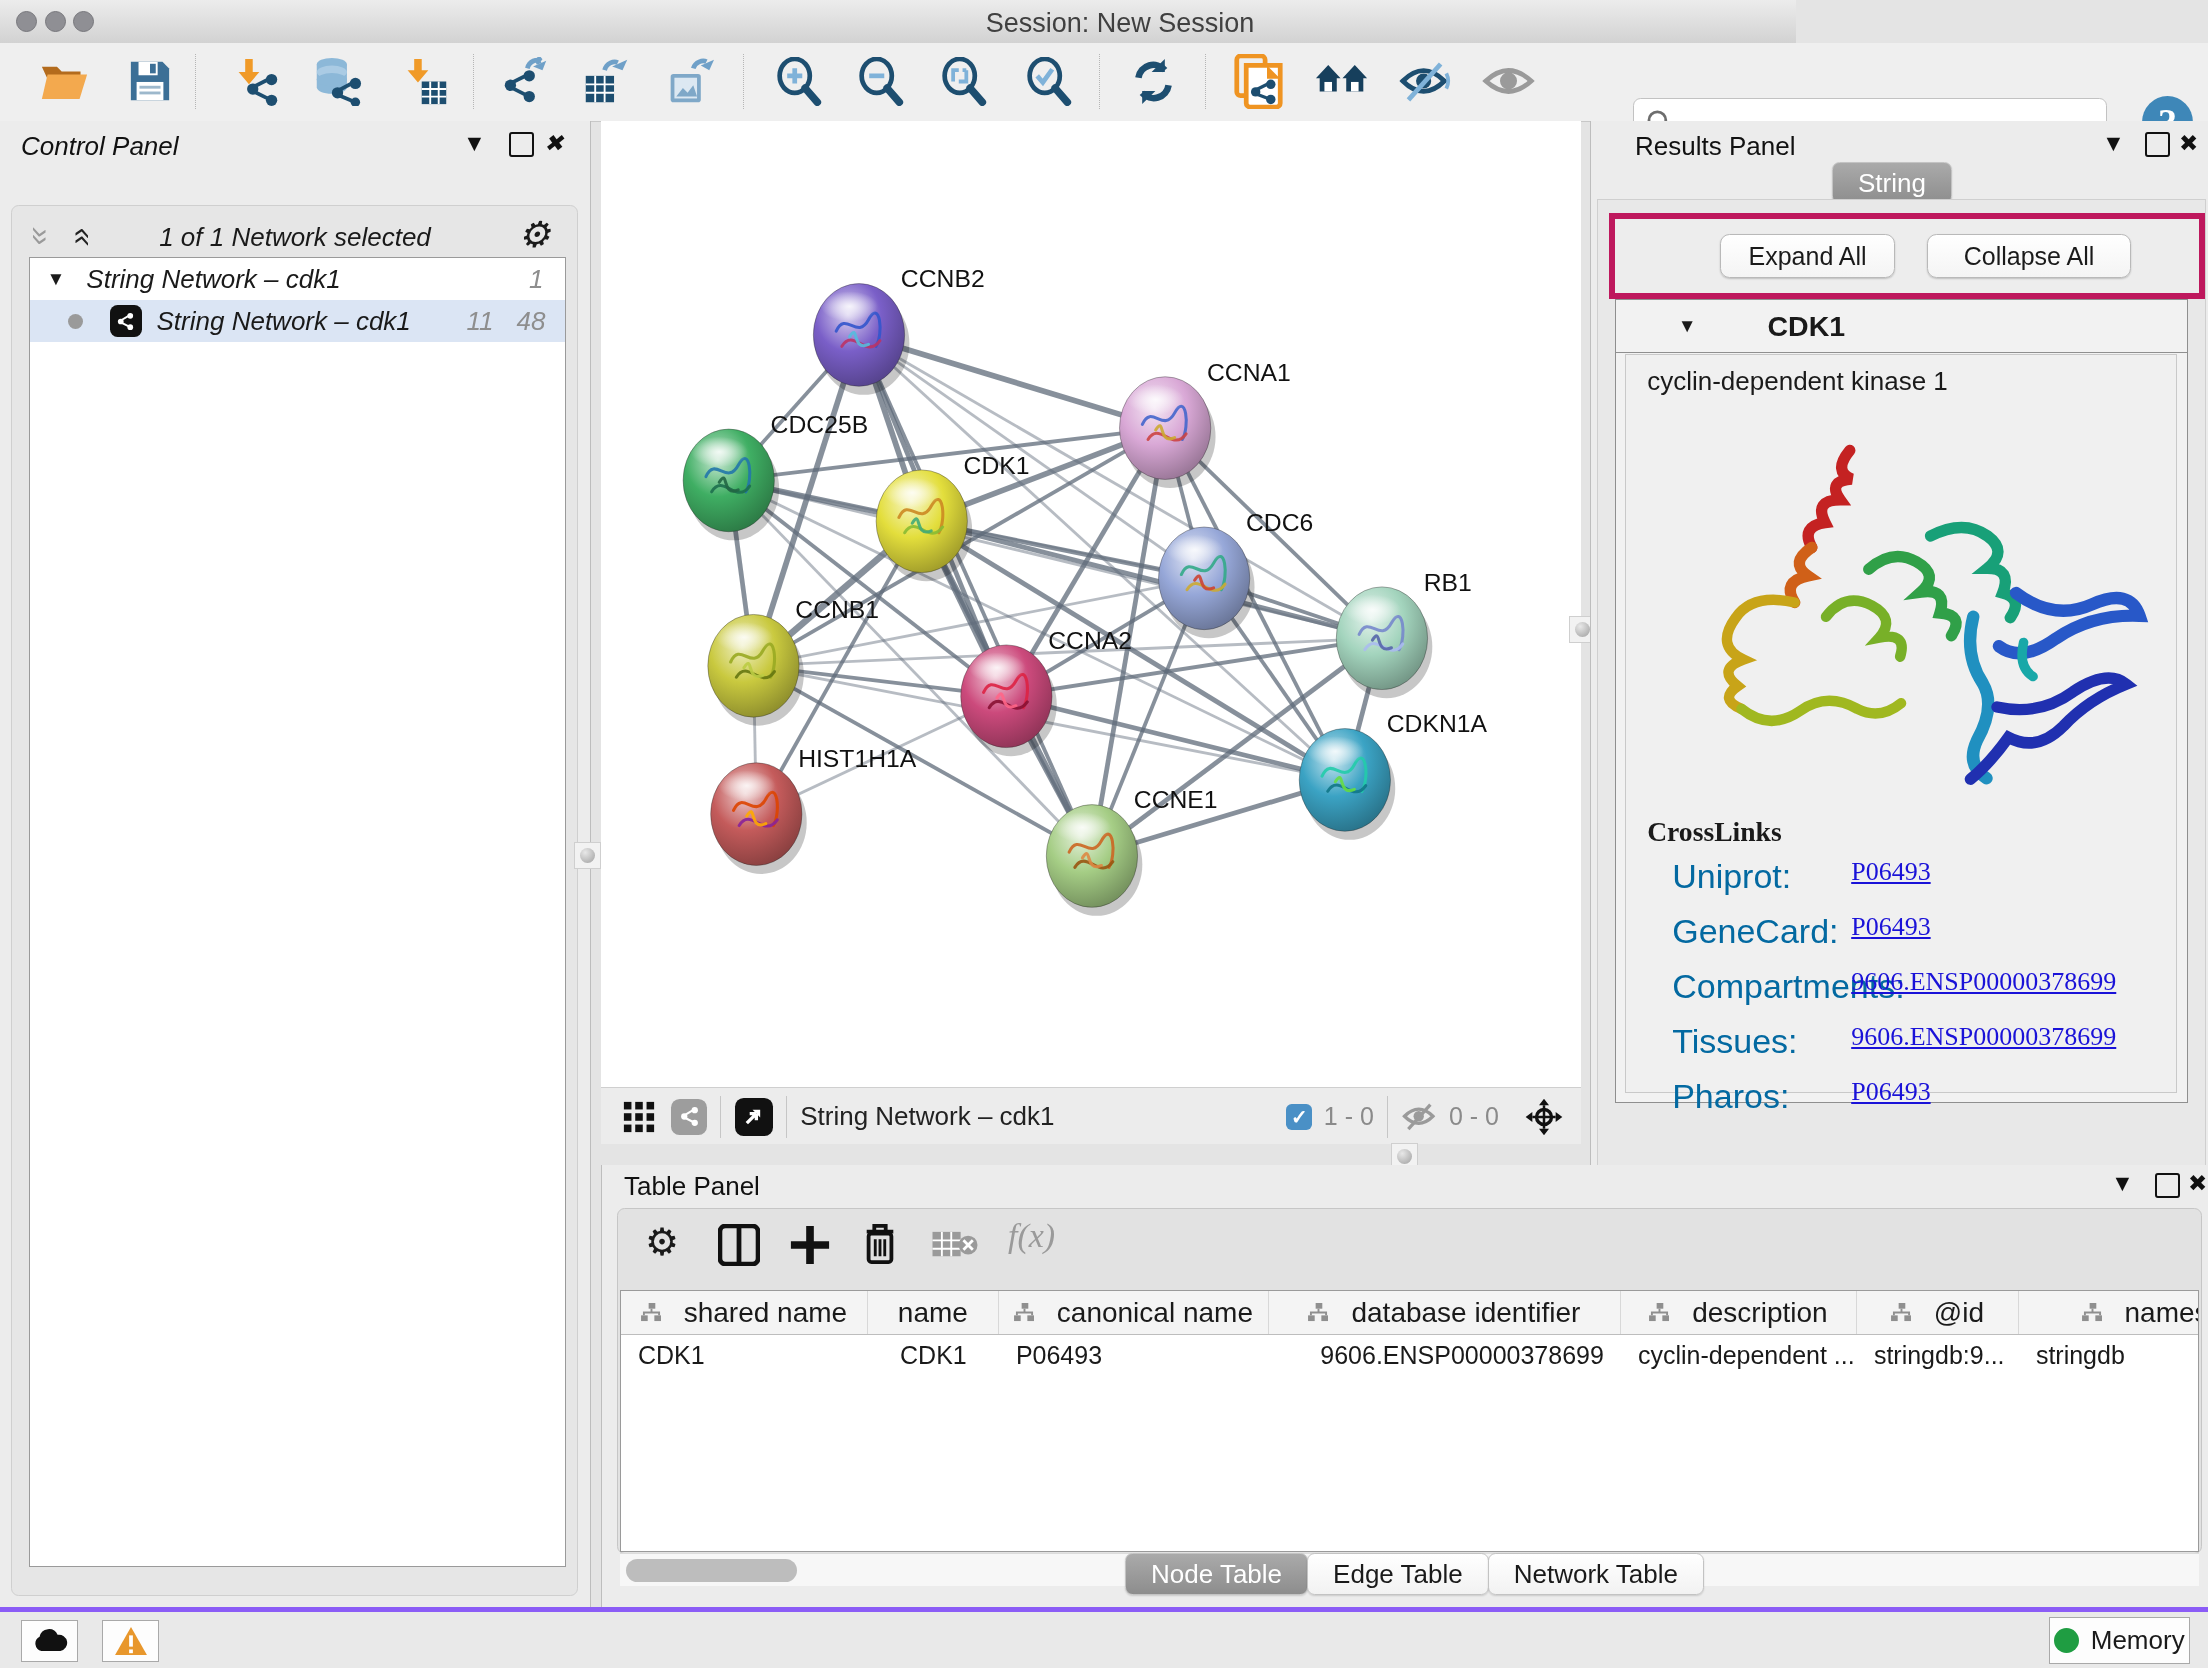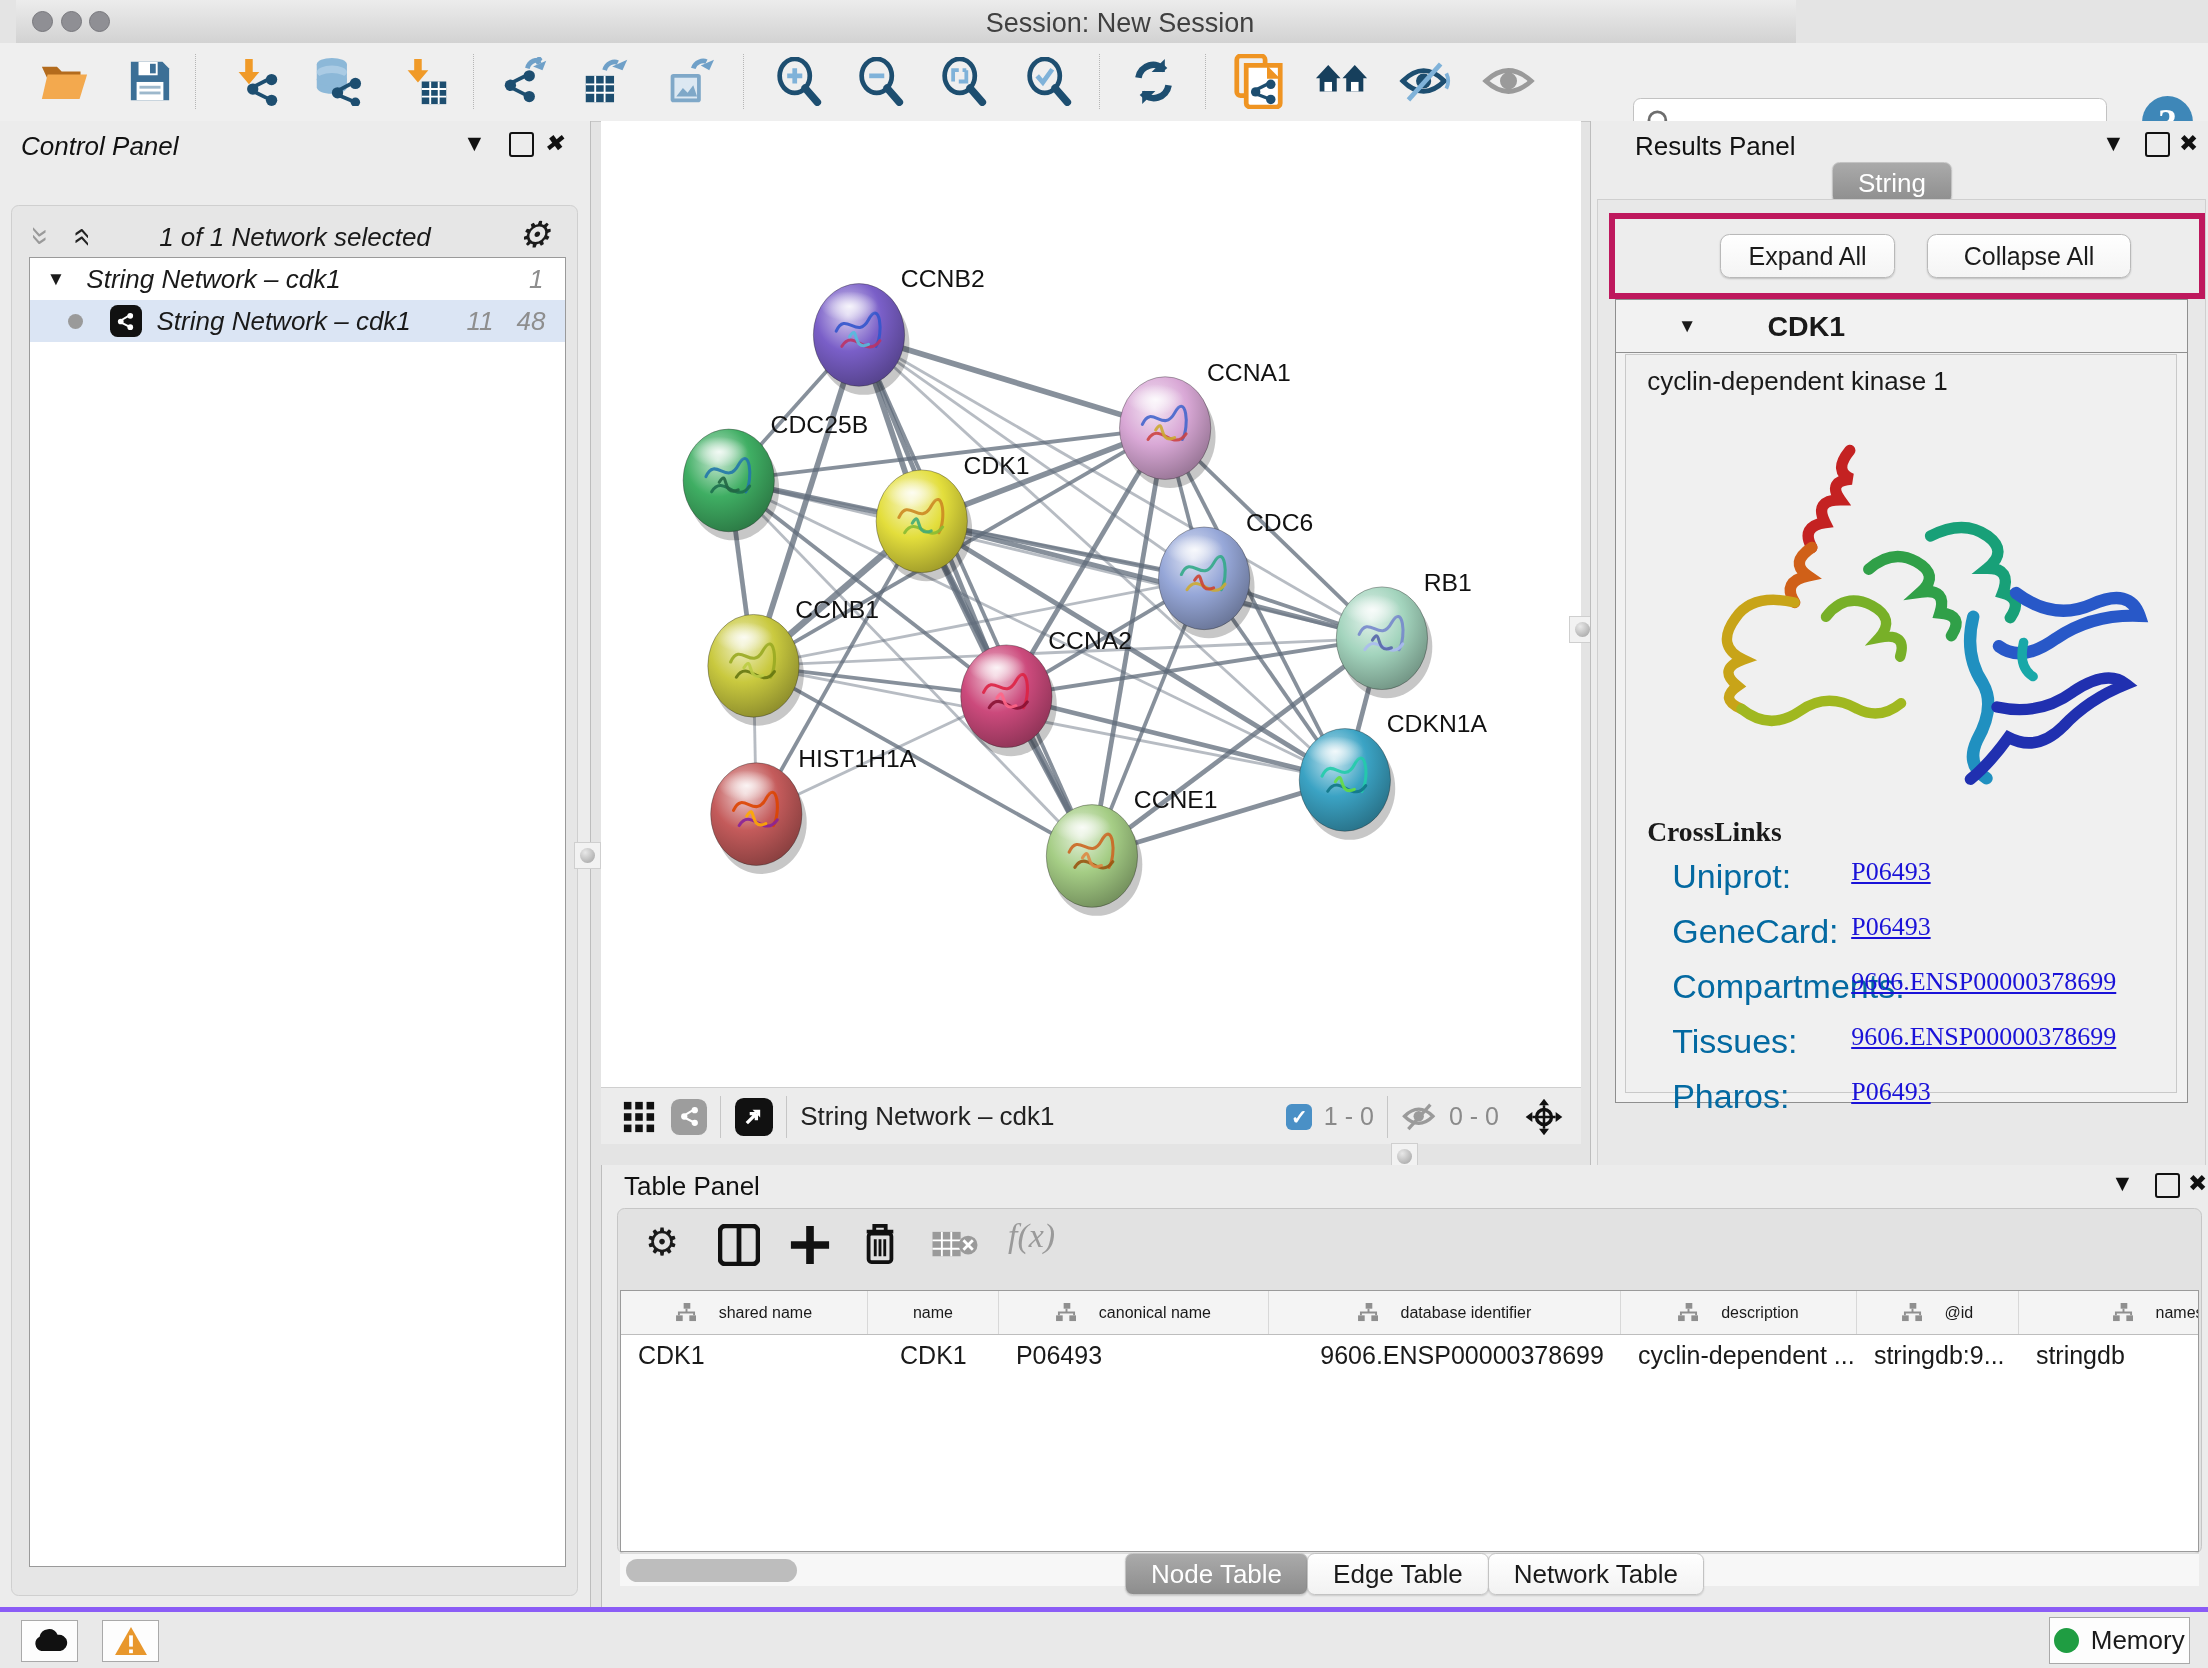--- a/index.html
+++ b/index.html
@@ -1,19 +1,19 @@
 <!DOCTYPE html>
 <html style="font-size:15px"><head>
 <meta charset="utf-8">
 <style>
   html,body{margin:0;padding:0;}
   body{width:2208px;height:1668px;background:#e4e4e4;font-family:"Liberation Sans",sans-serif;color:#1a1a1a;position:relative;overflow:hidden;}
   .abs{position:absolute;}
   
-  .titlebar{left:16px;top:0;width:1780px;height:43px;background:linear-gradient(#ececec,#d2d2d2);border-bottom:1px solid #a9a9a9;}
+  .titlebar{left:0;top:0;width:1780px;height:43px;background:linear-gradient(#ececec,#d2d2d2);border-bottom:1px solid #a9a9a9;padding-left:16px;}
   .tlight{width:19px;height:19px;border-radius:50%;background:#8f8f94;border:1px solid #77777c;top:10.5px;}
   .wintitle{width:2208px;text-align:center;top:7.6px;font-size:27px;color:#404040;}
   
   .toolbar{left:0;top:43px;width:2208px;height:78px;background:#efefef;border-bottom:1px solid #c8c8c8;}
   .tbtn{top:9.5px;width:55px;height:57px;display:flex;align-items:center;justify-content:center;}
   .tsep{top:11.4px;width:0;height:55px;border-left:1.9px dotted #b5b5b5;}
   .searchbox{left:1633px;top:55px;width:474px;height:51px;background:#fff;border:1.9px solid #c2c2c2;border-radius:7.6px;display:flex;align-items:center;padding-left:11.4px;box-sizing:border-box;}
   .searchbox input{border:none;outline:none;font-size:25px;width:409px;background:transparent;font-family:"Liberation Sans",sans-serif;}
   .helpbtn{left:2142px;top:53px;width:51px;height:55px;background:#3e87b8;border-radius:50%/48%;color:#fff;font-weight:bold;font-size:38px;text-align:center;line-height:53px;font-family:"Liberation Serif",serif;}
   
@@ -49,21 +49,21 @@
   .cdk1box{left:17px;top:99px;width:571px;height:802px;background:#f2f2f2;border:1.9px solid #8f8f8f;}
   .cdk1hdr{left:0;top:0;width:100%;height:52px;border-bottom:1.9px solid #8f8f8f;display:flex;align-items:center;}
   .serif{font-family:"Liberation Serif",serif;}
   .xlink{color:#1a12d8;text-decoration:underline;font-size:26px;font-family:"Liberation Serif",serif;}
   .xlabel{font-size:34px;font-family:Liberation Sans, sans-serif;color:#0369a1;}
   
   .tpanel{left:601px;top:1165px;width:1607px;height:442px;background:#ececec;border-left:1px solid #bdbdbd;}
   .tp-box{left:15px;top:43px;width:1583px;height:344px;background:#e2e2e2;border:1px solid #c6c6c6;border-radius:7.6px;}
   .tp-table{left:1.9px;top:81px;width:1579px;height:262px;background:#ffffff;border:1.9px solid #9a9a9a;box-sizing:border-box;overflow:hidden;}
   .thead{display:flex;height:43px;background:#f4f4f4;border-bottom:1.9px solid #bdbdbd;}
-  .th{display:flex;align-items:center;justify-content:center;font-size:16px;border-right:1px solid #d8d8d8;box-sizing:border-box;gap:22px;flex:none;}
+  .th{display:flex;align-items:center;justify-content:center;font-size:28px;border-right:1px solid #d8d8d8;box-sizing:border-box;gap:22px;flex:none;}
   .trow{display:flex;height:40px;align-items:center;font-size:25px;}
   .td{box-sizing:border-box;padding:0 17px;white-space:nowrap;overflow:hidden;flex:none;}
   .hscroll{left:1.9px;top:344px;width:1579px;height:32px;background:#f7f7f7;border-top:1px solid #dcdcdc;}
   .hthumb{left:5.7px;top:4.8px;width:171px;height:23px;background:#bdbdbd;border-radius:11.4px;}
   .bottomtabs{left:523px;top:388px;display:flex;}
   
   .statusbar{left:0;top:1607px;width:2208px;height:61px;background:#e9e9e9;border-top:5px solid #8b5cf6;}
   .sbtn{top:7.6px;width:55px;height:40px;background:#fdfdfd;border:1.9px solid #a9a9a9;display:flex;align-items:center;justify-content:center;}
   .membtn{left:2049px;top:4.8px;width:139px;height:45px;background:#fdfdfd;border:1.9px solid #a9a9a9;display:flex;align-items:center;justify-content:center;gap:11.4px;font-size:26px;}
   .greendot{width:25px;height:25px;border-radius:50%;background:#1f9d42;}

